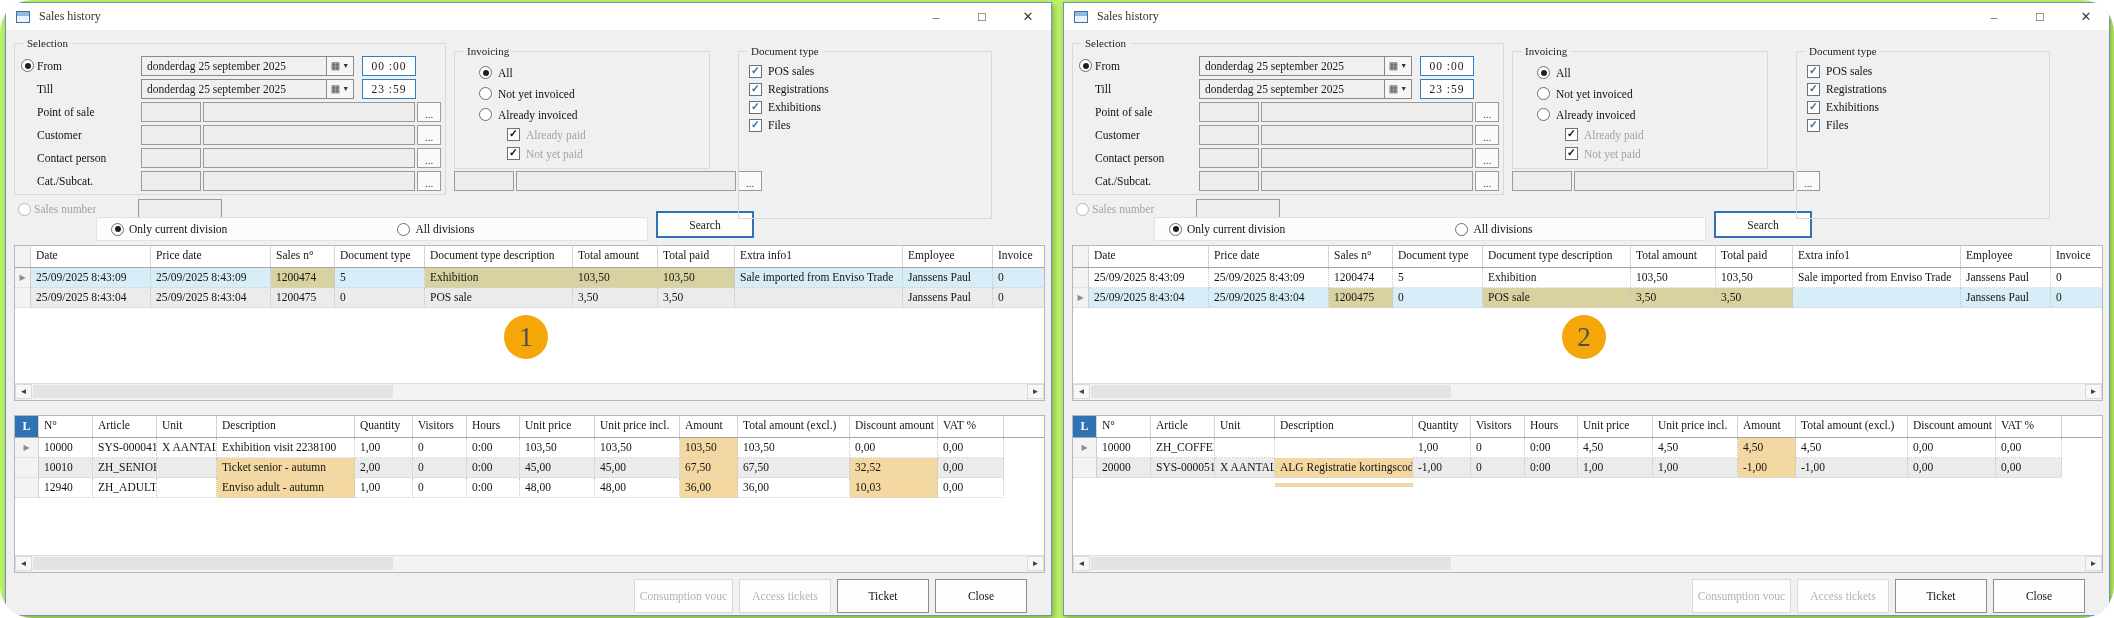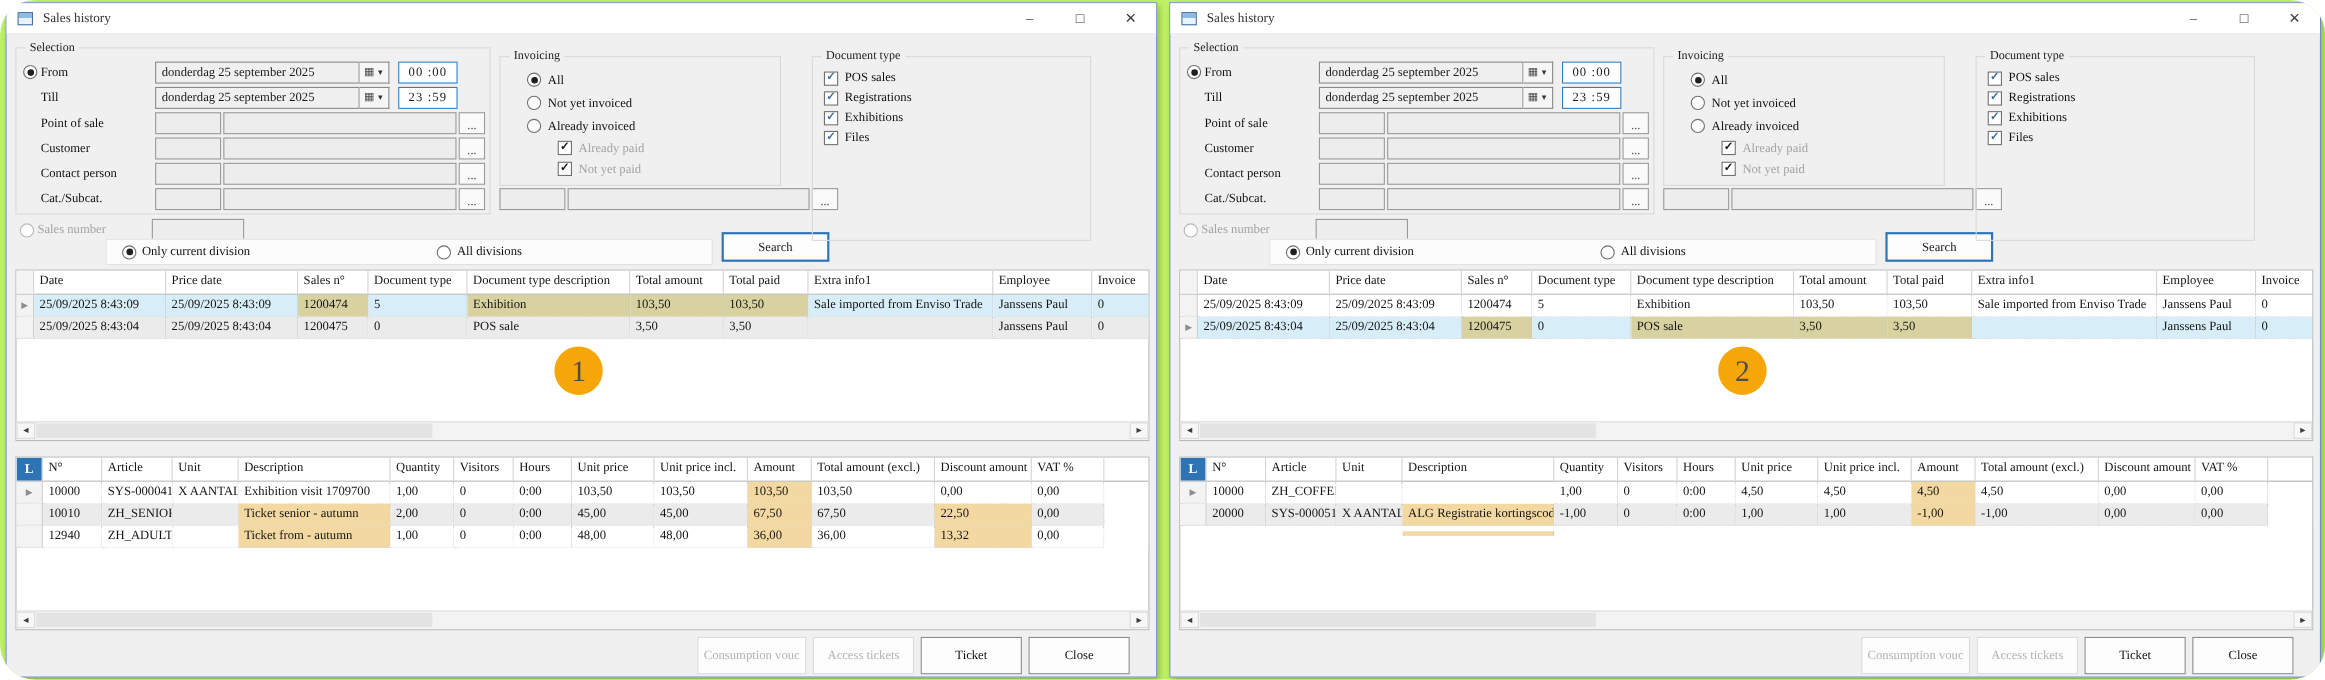--- a/index.html
+++ b/index.html
@@ -281,21 +281,21 @@
           <div class="hc" style="flex: 0 0 58px; width: 58px;">Amount</div>
           <div class="hc" style="flex: 0 0 112px; width: 112px;">Total amount (excl.)</div>
           <div class="hc" style="flex: 0 0 88px; width: 88px;">Discount amount</div>
           <div class="hc" style="flex: 0 0 66px; width: 66px;">VAT %</div>
         </div>
         <div class="gtr">
           <div class="td selcol" style="flex: 0 0 24px;">▶</div>
           <div class="td" style="flex: 0 0 54px;">10000</div>
           <div class="td" style="flex: 0 0 64px;">SYS-000041</div>
           <div class="td" style="flex: 0 0 60px;">X AANTAL</div>
-          <div class="td" style="flex: 0 0 138px;">Exhibition visit 1709700</div>
+          <div class="td" style="flex: 0 0 138px;">Exhibition visit 2238100</div>
           <div class="td" style="flex: 0 0 58px;">1,00</div>
           <div class="td" style="flex: 0 0 54px;">0</div>
           <div class="td" style="flex: 0 0 53px;">0:00</div>
           <div class="td" style="flex: 0 0 75px;">103,50</div>
           <div class="td" style="flex: 0 0 85px;">103,50</div>
           <div class="td tan2" style="flex: 0 0 58px;">103,50</div>
           <div class="td" style="flex: 0 0 112px;">103,50</div>
           <div class="td" style="flex: 0 0 88px;">0,00</div>
           <div class="td" style="flex: 0 0 66px;">0,00</div>
         </div>
@@ -305,37 +305,37 @@
           <div class="td" style="flex: 0 0 64px;">ZH_SENIOR</div>
           <div class="td" style="flex: 0 0 60px;"></div>
           <div class="td tan2" style="flex: 0 0 138px;">Ticket senior - autumn</div>
           <div class="td" style="flex: 0 0 58px;">2,00</div>
           <div class="td" style="flex: 0 0 54px;">0</div>
           <div class="td" style="flex: 0 0 53px;">0:00</div>
           <div class="td" style="flex: 0 0 75px;">45,00</div>
           <div class="td" style="flex: 0 0 85px;">45,00</div>
           <div class="td tan2" style="flex: 0 0 58px;">67,50</div>
           <div class="td" style="flex: 0 0 112px;">67,50</div>
-          <div class="td tan2" style="flex: 0 0 88px;">22,50</div>
+          <div class="td tan2" style="flex: 0 0 88px;">32,52</div>
           <div class="td" style="flex: 0 0 66px;">0,00</div>
         </div>
         <div class="gtr">
           <div class="td selcol" style="flex: 0 0 24px;"></div>
           <div class="td" style="flex: 0 0 54px;">12940</div>
           <div class="td" style="flex: 0 0 64px;">ZH_ADULT</div>
           <div class="td" style="flex: 0 0 60px;"></div>
-          <div class="td tan2" style="flex: 0 0 138px;">Ticket from - autumn</div>
+          <div class="td tan2" style="flex: 0 0 138px;">Enviso adult - autumn</div>
           <div class="td" style="flex: 0 0 58px;">1,00</div>
           <div class="td" style="flex: 0 0 54px;">0</div>
           <div class="td" style="flex: 0 0 53px;">0:00</div>
           <div class="td" style="flex: 0 0 75px;">48,00</div>
           <div class="td" style="flex: 0 0 85px;">48,00</div>
           <div class="td tan2" style="flex: 0 0 58px;">36,00</div>
           <div class="td" style="flex: 0 0 112px;">36,00</div>
-          <div class="td tan2" style="flex: 0 0 88px;">13,32</div>
+          <div class="td tan2" style="flex: 0 0 88px;">10,03</div>
           <div class="td" style="flex: 0 0 66px;">0,00</div>
         </div>
         <div class="scroll">
           <div class="sthumb"></div>
           <div class="sarrow left">◄</div>
           <div class="sarrow right">►</div>
         </div>
       </div>
 
     <div class="btnrow">

